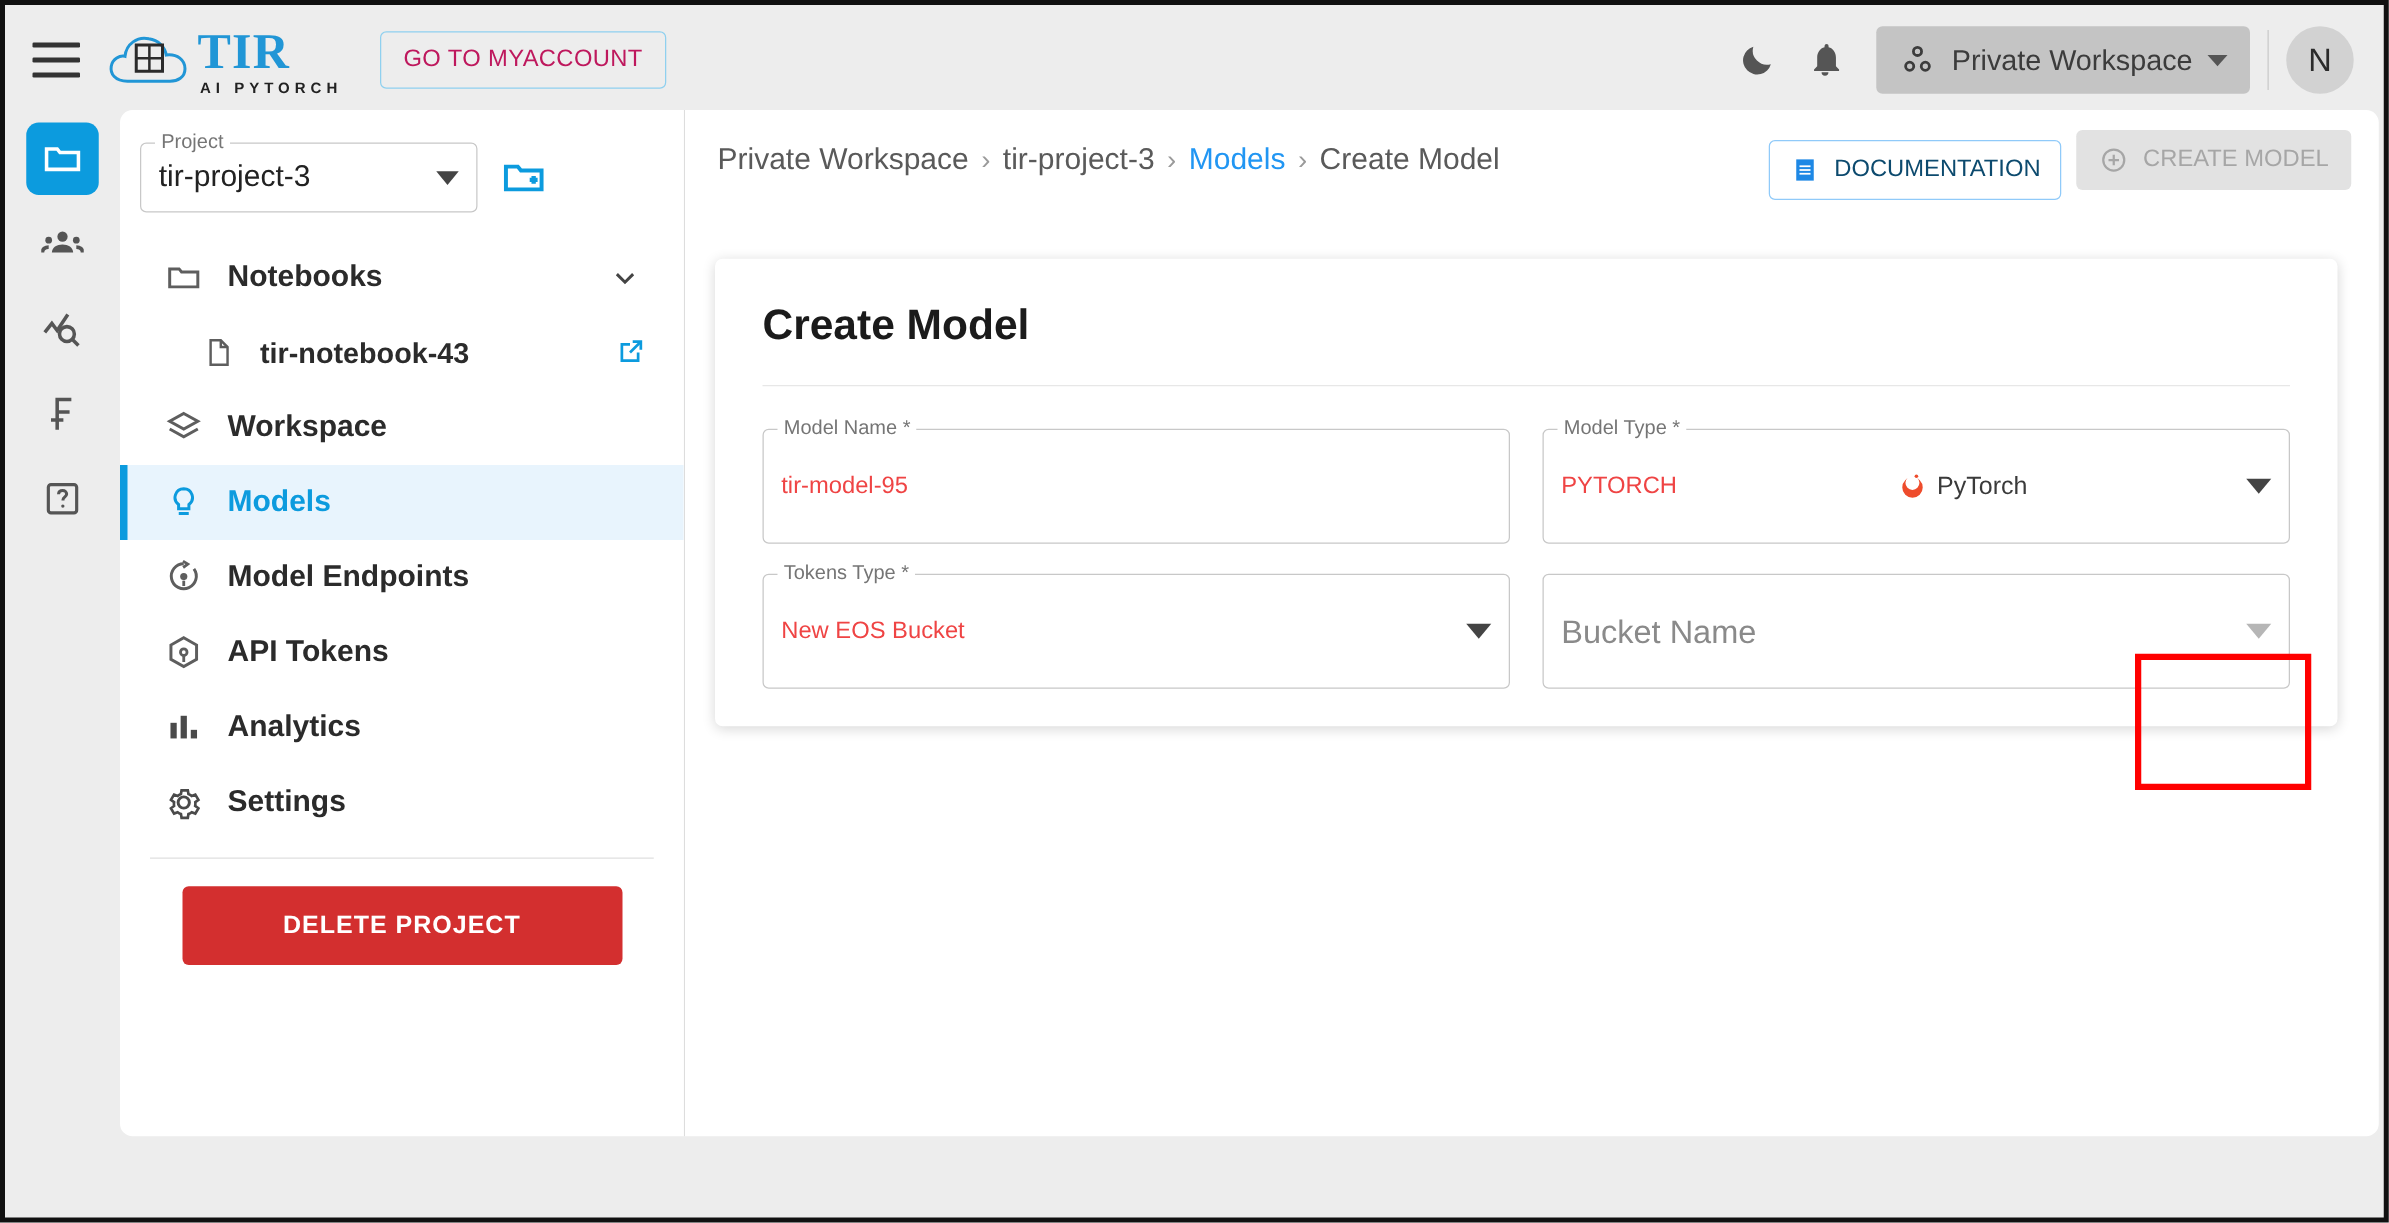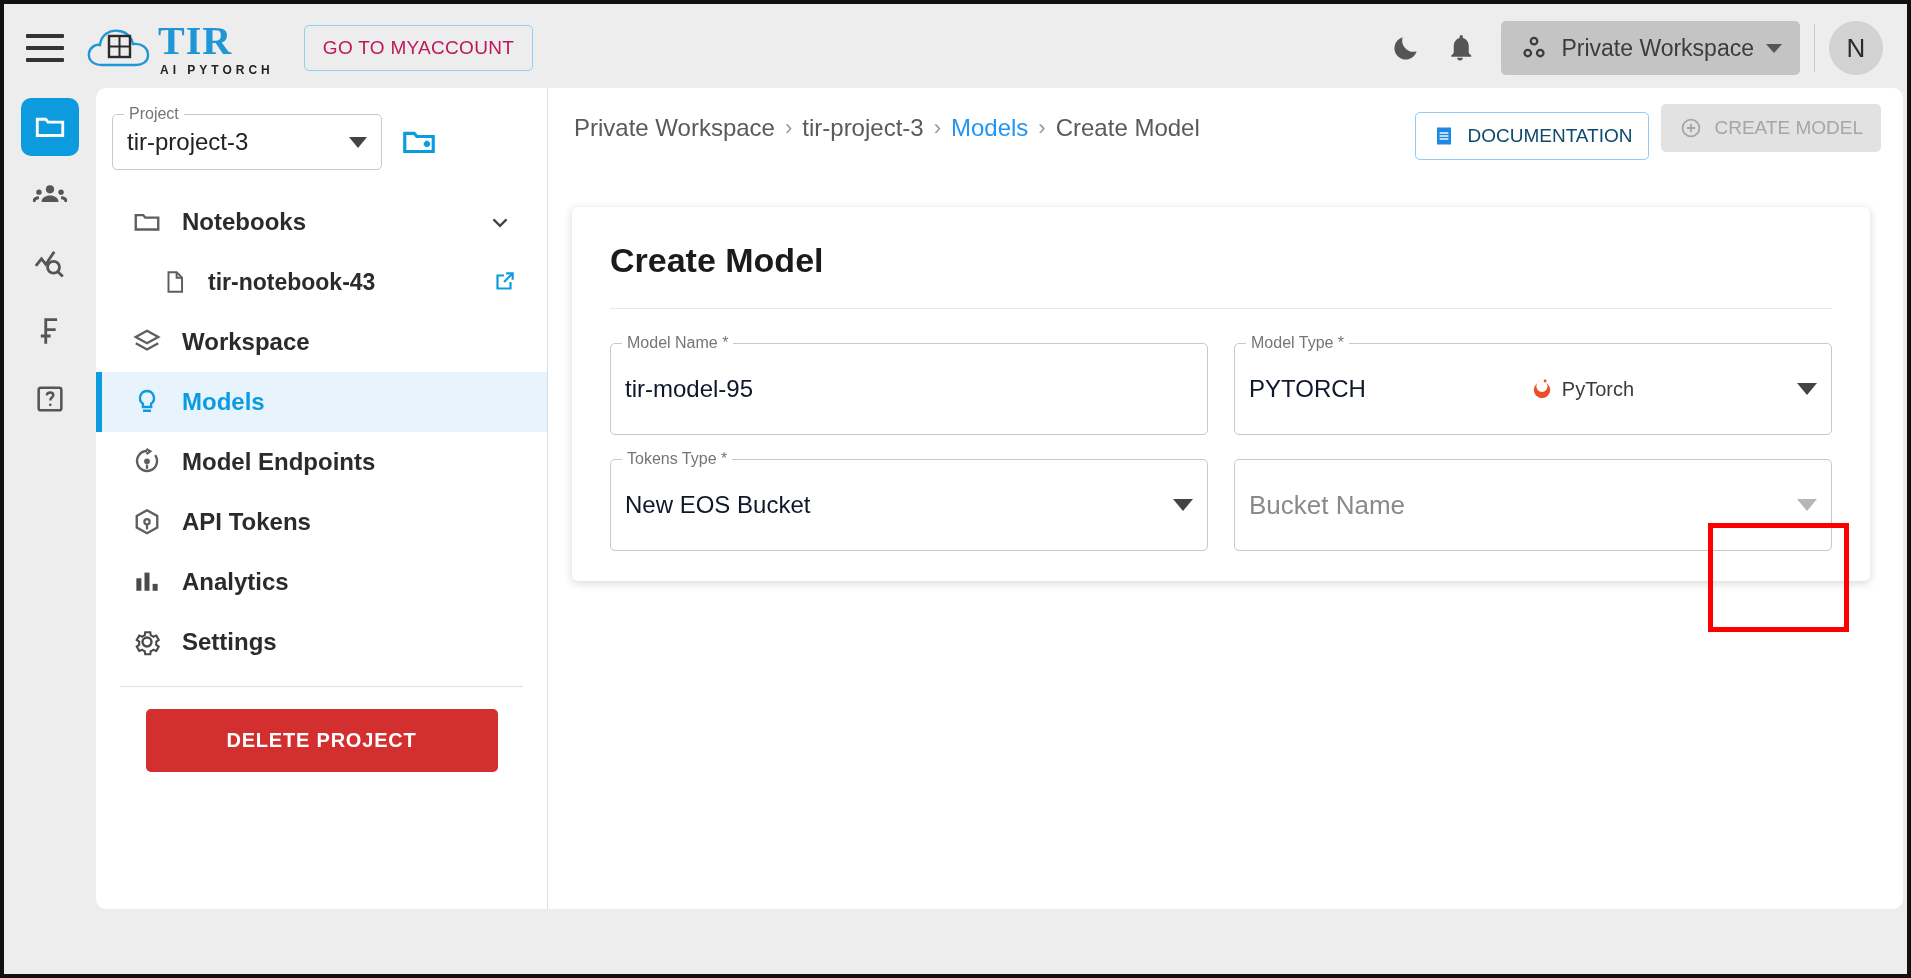--- a/index.html
+++ b/index.html
@@ -148,21 +148,21 @@
     padding: 34px 38px 30px 38px;
   }
   .card-title { font-size: 34px; font-weight: bold; color:#1b1b1b; }
   .card-rule { height:1px; background:#e7e7e7; margin: 28px 0 0 0; }
   .form-grid {
     display:grid; grid-template-columns: 1fr 1fr; gap: 24px 26px;
     margin-top: 34px;
   }
   .field-tall { height: 92px; }
   .field-label-req { color:#757575; }
-  .field-value { font-size: 24px; color:#0f172a; }
+  .field-value { font-size: 19px; color:#ef4444; }
   .field-placeholder { font-size: 26px; color:#8a8a8a; }
   .field-caret { margin-left:auto; width:0;height:0;border-left:10px solid transparent;border-right:10px solid transparent;border-top:12px solid #444; }
   .field-caret.muted { border-top-color:#b6b6b6; }
   .pytorch-badge { display:flex; align-items:center; gap:7px; margin-left:auto; }
   .pytorch-text { font-size: 20px; color:#3a3a3a; }
   .actions { display:flex; justify-content:flex-end; align-items:center; gap: 20px; margin-top: 30px; padding-right: 4px;}
   .cancel-btn {
     border:1px solid #bfe0f7; border-radius:5px; background:#fff;
     color:#2196f3; font-size:21px; padding: 11px 22px; cursor:pointer; letter-spacing:.4px;
   }

